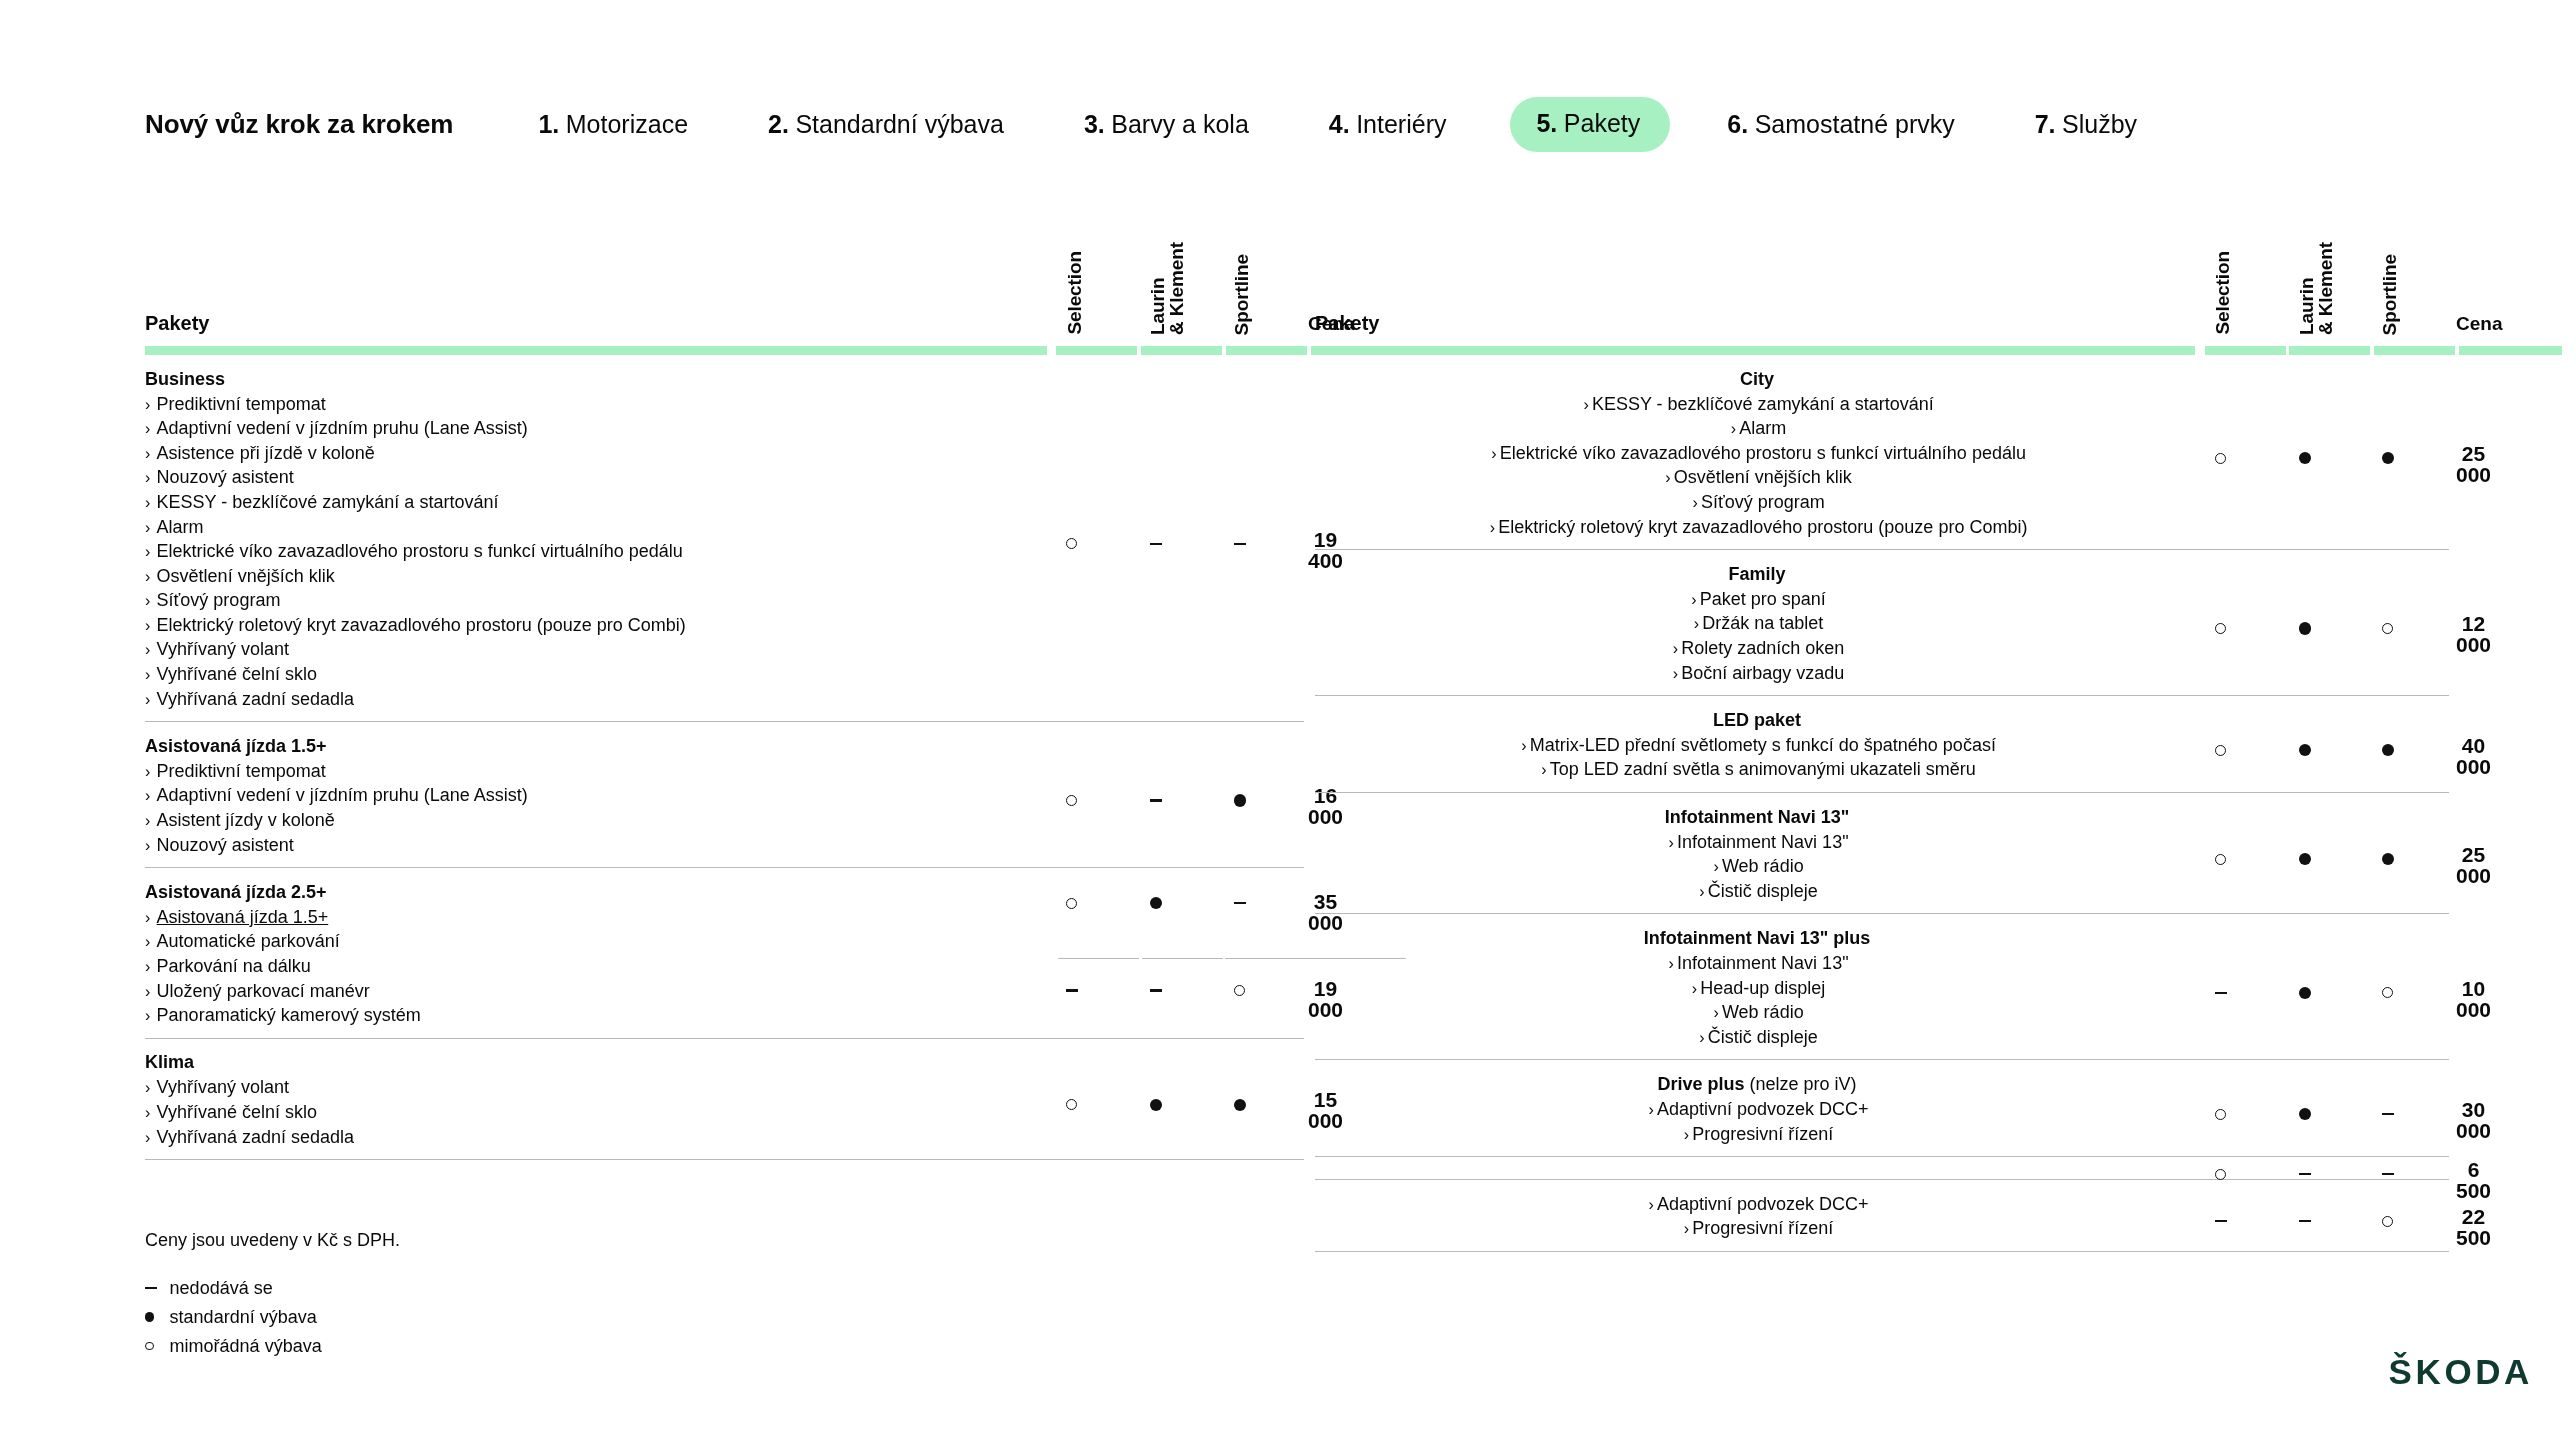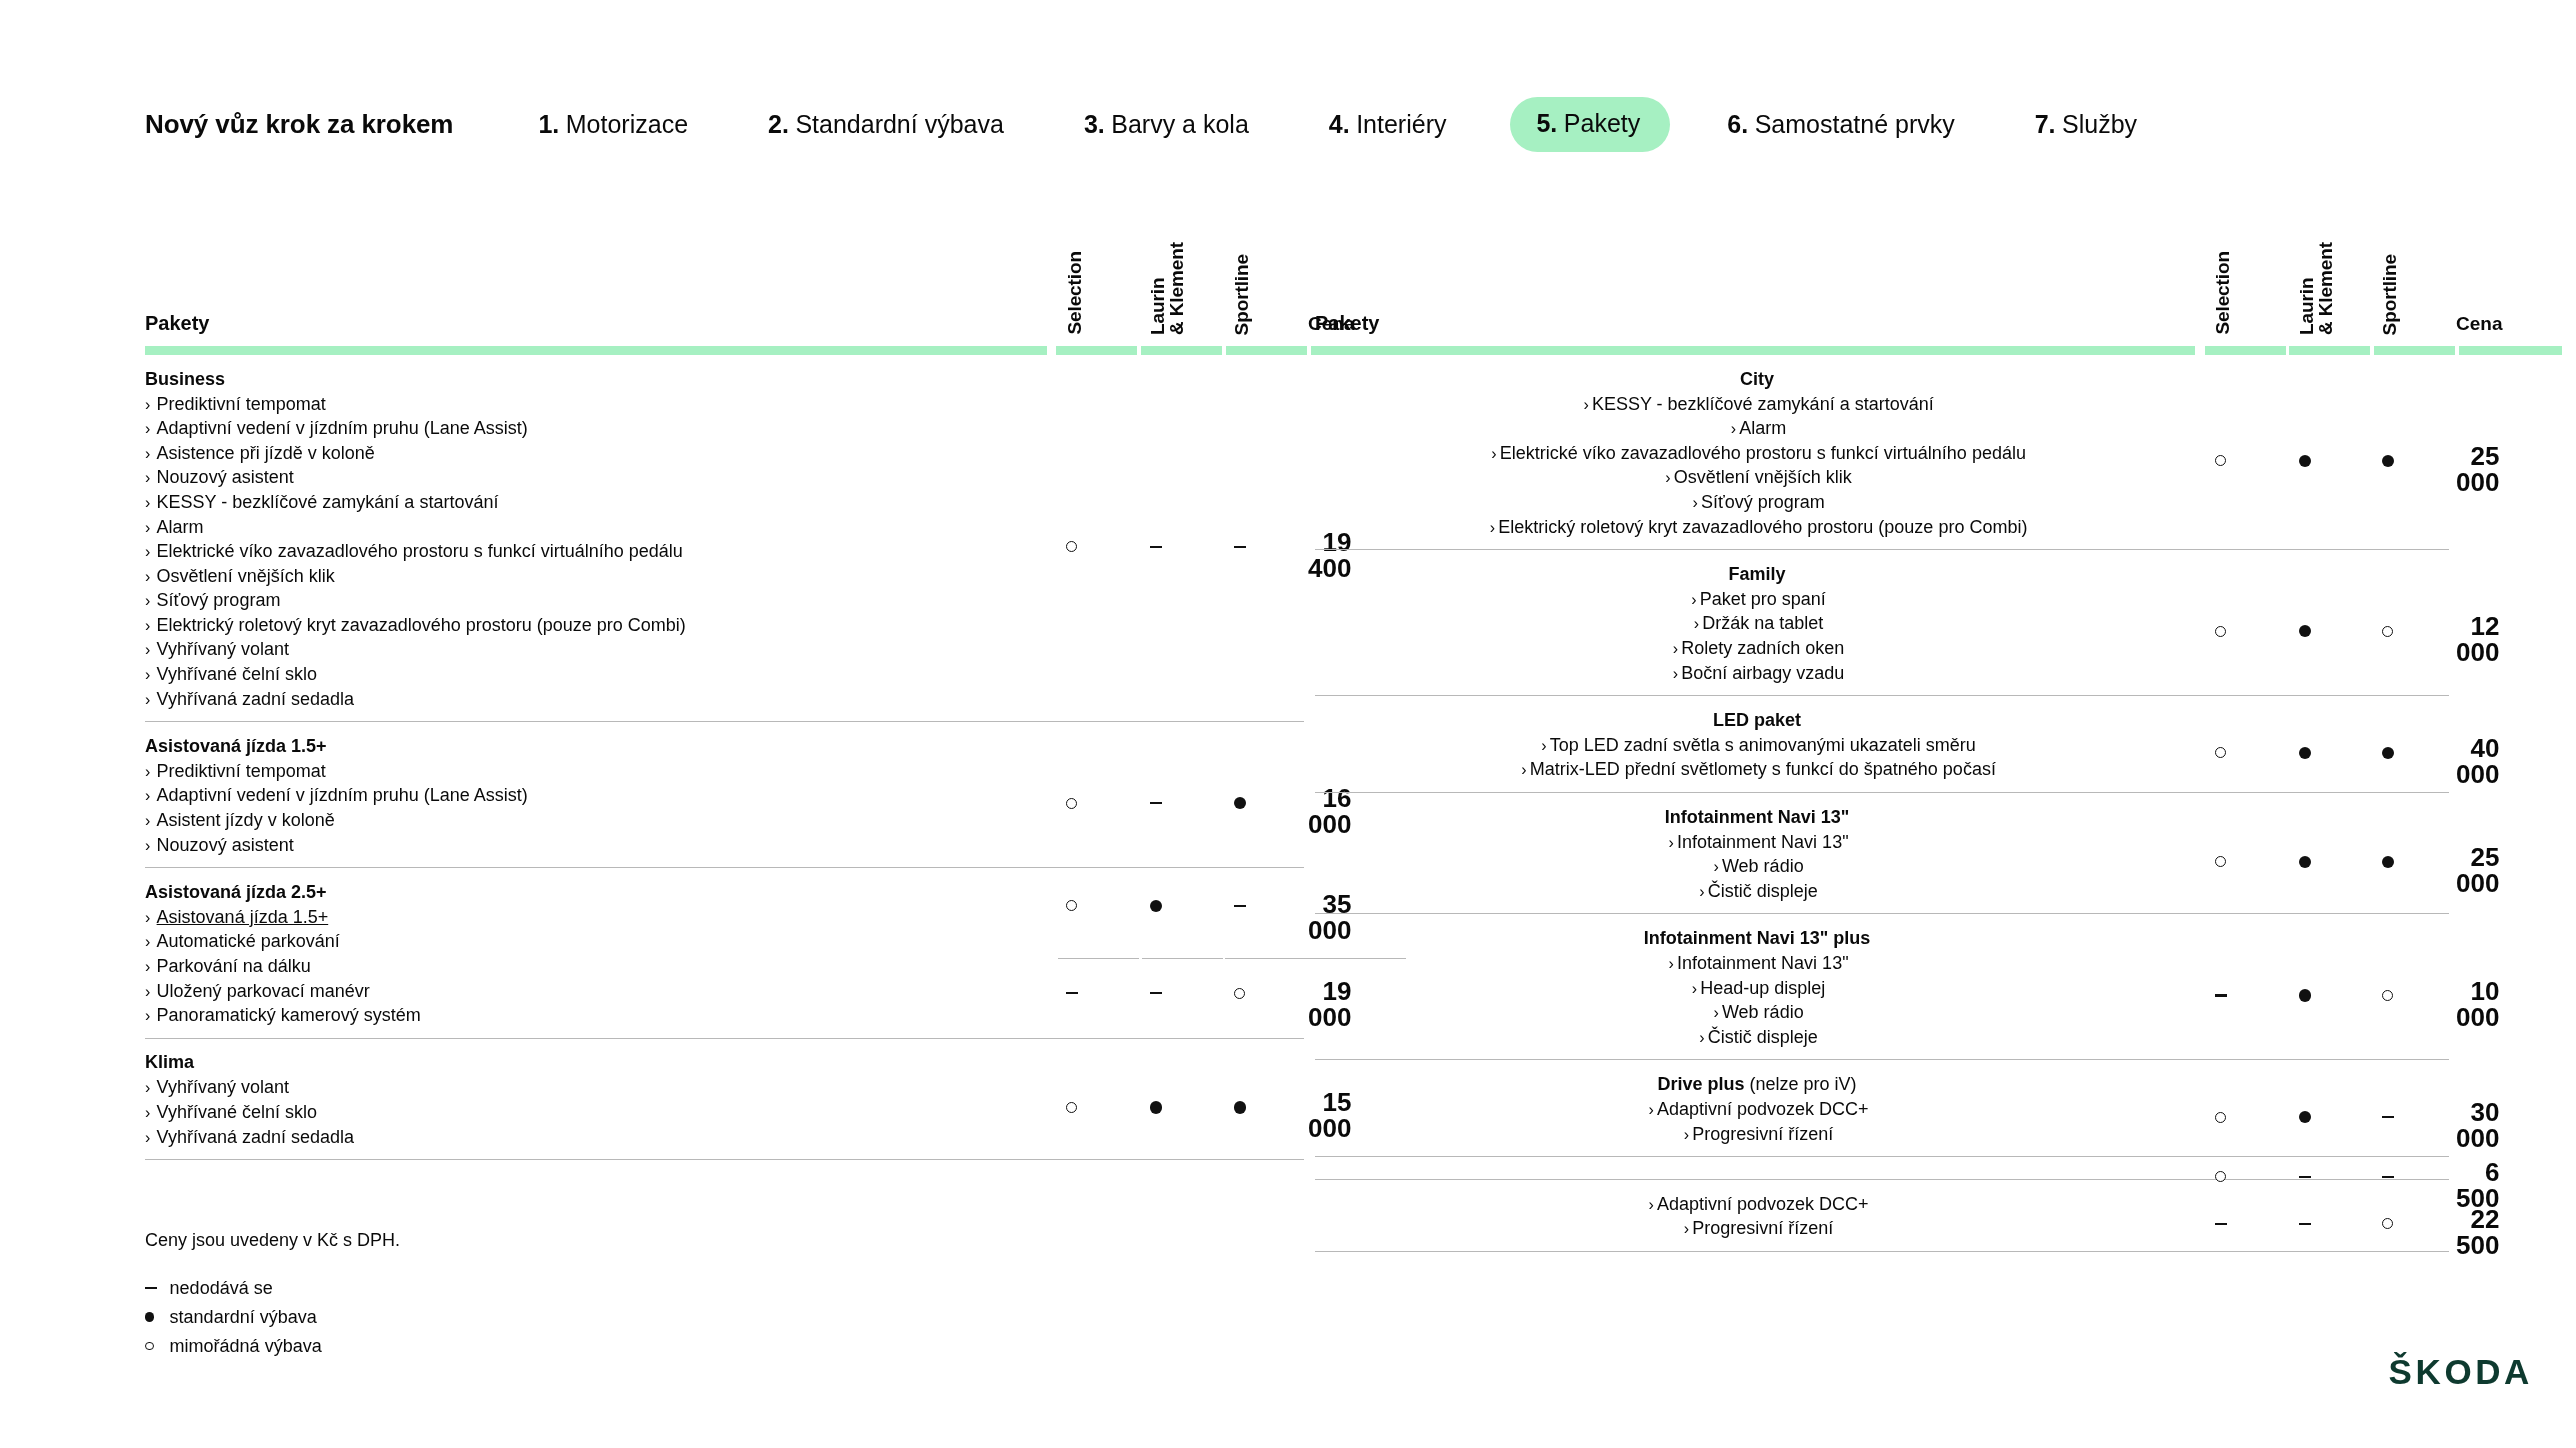--- a/index.html
+++ b/index.html
@@ -121,23 +121,23 @@
     white-space: nowrap;
     font-weight: 400;
   }
   .feat .chev { display:inline-block; width: 11.6px; font-size: 16px; }
   .feat.underline span.txt { text-decoration: underline; }
 
   
   .vals { position: absolute; top: 0; left: 0; width: 100%; height: 100%; }
   .cell {
     position: absolute;
-    font-size: 26px;
-    font-weight: 700;
-    text-align: right;
+    font-size: 21px;
+    font-weight: 700;
+    text-align: center;
     line-height: 1;
   }
   .cell.sym { font-weight: 400; }
   .dot-f, .dot-o, .dash {
     display: inline-block;
     vertical-align: middle;
   }
   .dot-f { width: 12.3px; height: 12.3px; border-radius: 50%; background: #111; }
   .dot-o { width: 11px; height: 11px; border-radius: 50%; border: 1.6px solid #111; background: #fff; }
   .dash  { width: 12.3px; height: 2.2px; background: #111; }
@@ -299,21 +299,21 @@
           </div>
         </div></div>
       <div class="row"><div class="pkg"><div class="pkg-title"><span>Family</span></div><div class="feat"><span class="chev">›</span><span class="txt">Paket pro spaní</span></div><div class="feat"><span class="chev">›</span><span class="txt">Držák na tablet</span></div><div class="feat"><span class="chev">›</span><span class="txt">Rolety zadních oken</span></div><div class="feat"><span class="chev">›</span><span class="txt">Boční airbagy vzadu</span></div></div><div class="vals" style="display: flex;">
           <div style="position: absolute; left: 0px; top: 50%; transform: translateY(-50%); width: 100%; height: 0px;">
             <div class="cell sym" style="left: 900px; top: -6.5px;"><span class="dot-o"></span></div>
             <div class="cell sym" style="left: 984px; top: -6.5px;"><span class="dot-f"></span></div>
             <div class="cell sym" style="left: 1067px; top: -6.5px;"><span class="dot-o"></span></div>
             <div class="cell" style="left: 1141px; top: -9.4px;">12 000</div>
           </div>
         </div></div>
-      <div class="row"><div class="pkg"><div class="pkg-title"><span>LED paket</span></div><div class="feat"><span class="chev">›</span><span class="txt">Top LED zadní světla s animovanými ukazateli směru</span></div><div class="feat"><span class="chev">›</span><span class="txt">Matrix-LED přední světlomety s funkcí do špatného počasí</span></div></div><div class="vals" style="display: flex;">
+      <div class="row"><div class="pkg"><div class="pkg-title"><span>LED paket</span></div><div class="feat"><span class="chev">›</span><span class="txt">Matrix-LED přední světlomety s funkcí do špatného počasí</span></div><div class="feat"><span class="chev">›</span><span class="txt">Top LED zadní světla s animovanými ukazateli směru</span></div></div><div class="vals" style="display: flex;">
           <div style="position: absolute; left: 0px; top: 50%; transform: translateY(-50%); width: 100%; height: 0px;">
             <div class="cell sym" style="left: 900px; top: -6.5px;"><span class="dot-o"></span></div>
             <div class="cell sym" style="left: 984px; top: -6.5px;"><span class="dot-f"></span></div>
             <div class="cell sym" style="left: 1067px; top: -6.5px;"><span class="dot-f"></span></div>
             <div class="cell" style="left: 1141px; top: -9.4px;">40 000</div>
           </div>
         </div></div>
       <div class="row"><div class="pkg"><div class="pkg-title"><span>Infotainment Navi 13"</span></div><div class="feat"><span class="chev">›</span><span class="txt">Infotainment Navi 13"</span></div><div class="feat"><span class="chev">›</span><span class="txt">Web rádio</span></div><div class="feat"><span class="chev">›</span><span class="txt">Čistič displeje</span></div></div><div class="vals" style="display: flex;">
           <div style="position: absolute; left: 0px; top: 50%; transform: translateY(-50%); width: 100%; height: 0px;">
             <div class="cell sym" style="left: 900px; top: -6.5px;"><span class="dot-o"></span></div>

